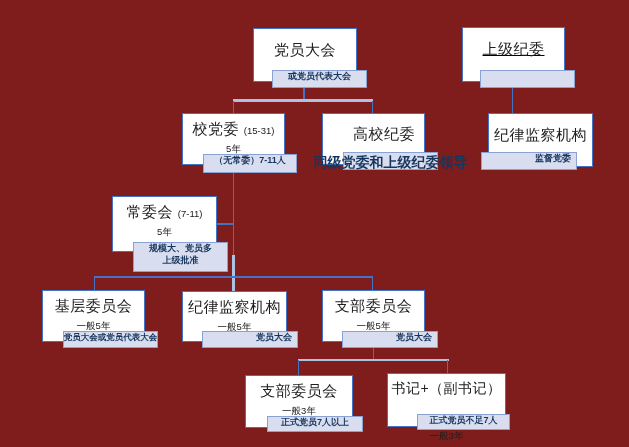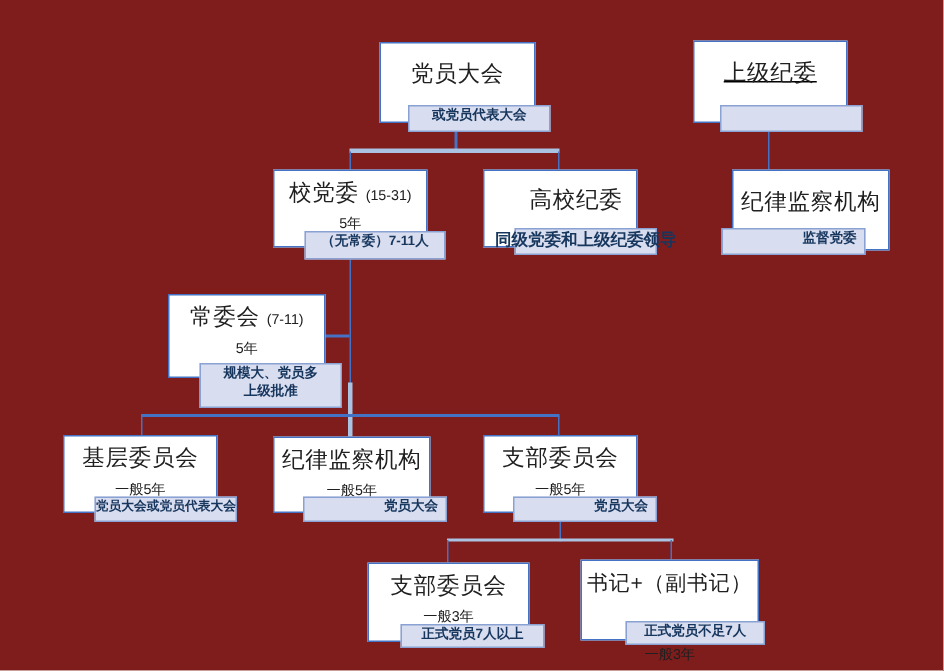--- a/index.html
+++ b/index.html
@@ -64,21 +64,21 @@
     <div class="title"><span>校党委</span> <span class="size-note">(15-31)</span></div>
     <div class="term">5年</div>
   </div>
   <div class="tag" style="left:203px;top:154px;width:94px;height:19px;">
     <div>（无常委）7-11人</div>
   </div>
 
   <div class="node center" style="left:322px;top:113px;width:103px;height:52px;padding-left:21px;">
     <div class="title">高校纪委</div>
   </div>
-  <div class="tag" style="left:343px;top:152px;width:95px;height:18px;font-size:11px;">
+  <div class="tag" style="left:343px;top:152px;width:95px;height:18px;font-size:14px;">
     <div>同级党委和上级纪委领导</div>
   </div>
 
   <div class="node center" style="left:488px;top:113px;width:105px;height:54px;text-align:center;">
     <div class="title">纪律监察机构</div>
   </div>
   <div class="tag right" style="left:481px;top:152px;width:96px;height:18px;">
     <div>监督党委</div>
   </div>
 

